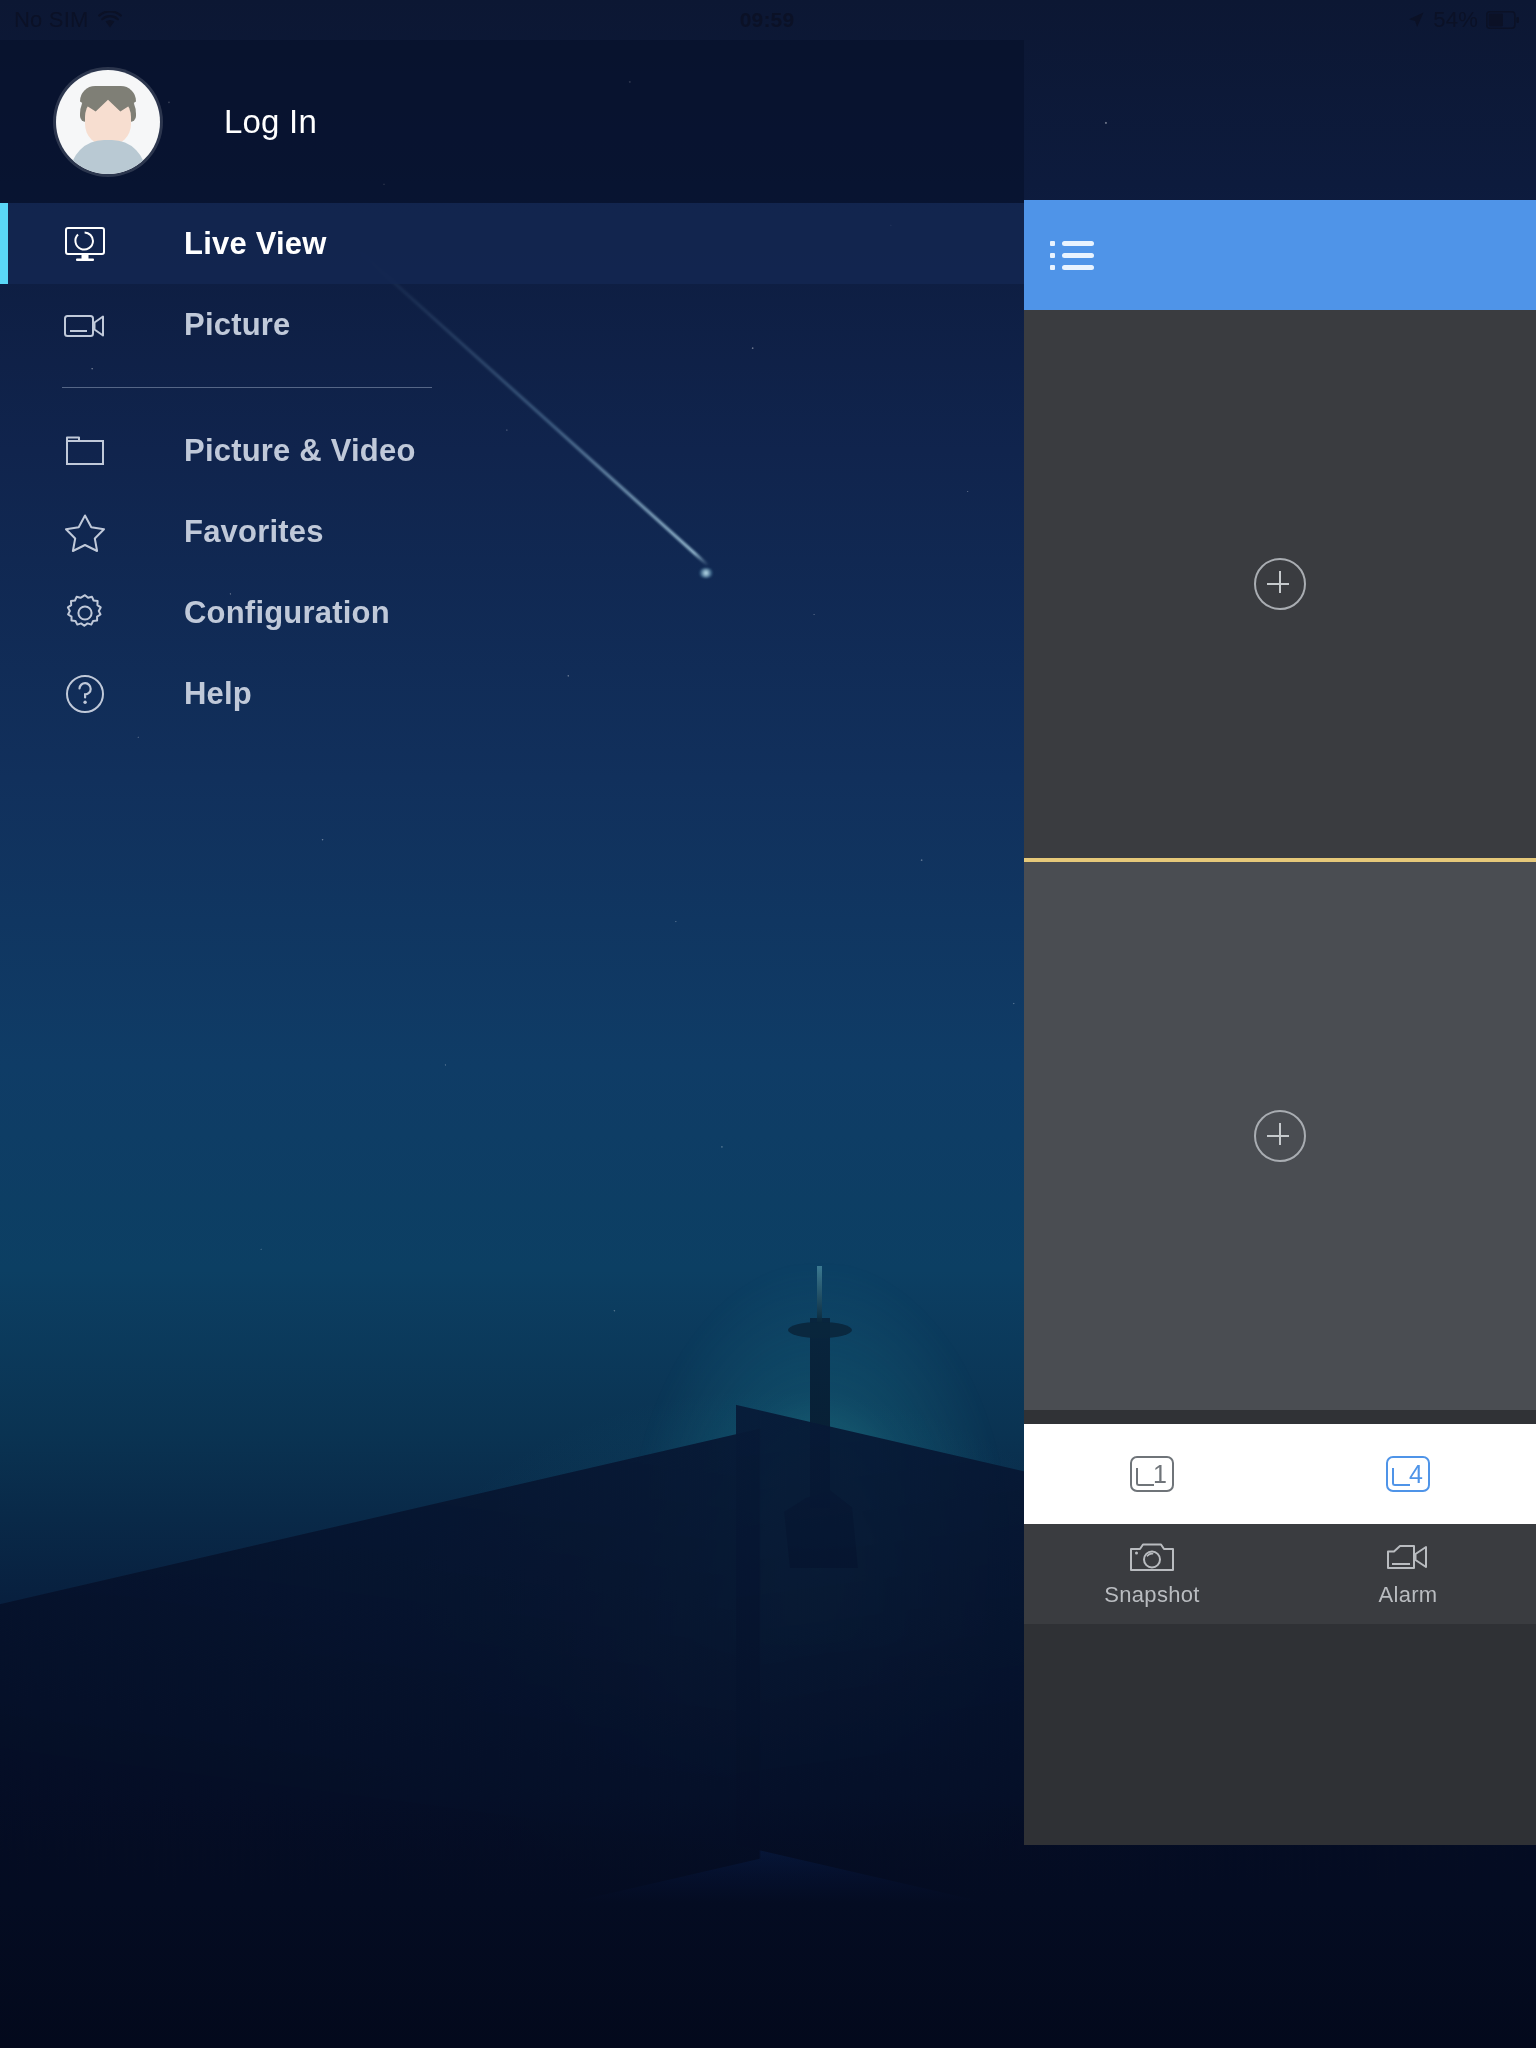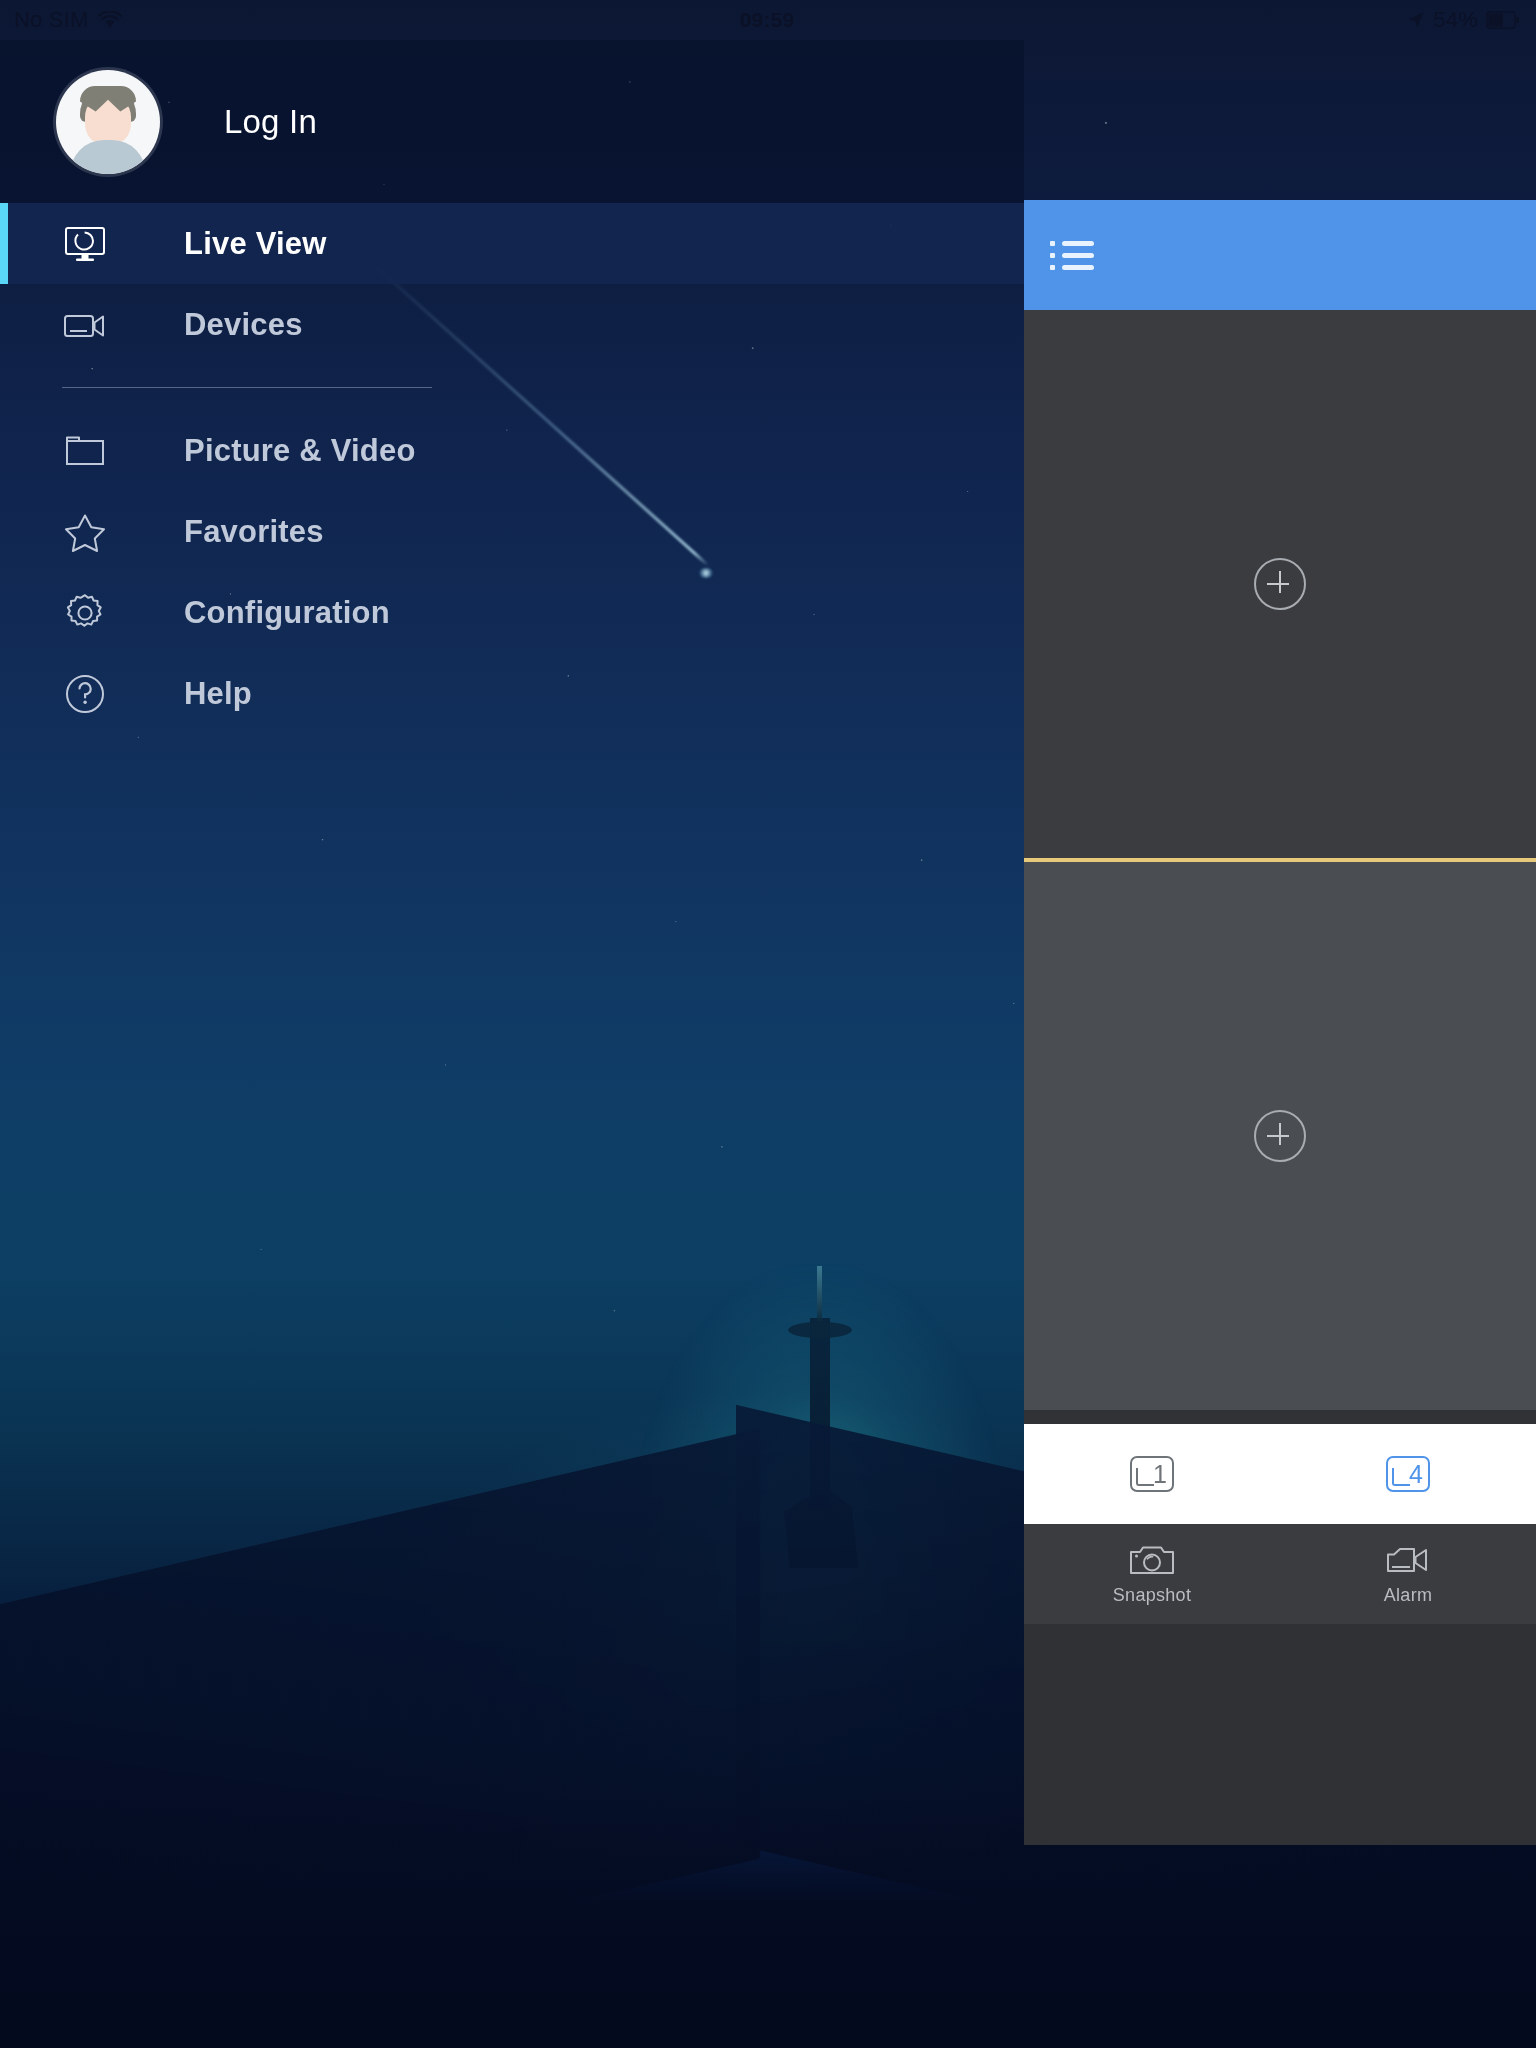--- a/index.html
+++ b/index.html
@@ -432,21 +432,21 @@
     display: flex;
     align-items: center;
   }
   .tool-item {
     flex: 1;
     display: flex;
     flex-direction: column;
     align-items: center;
     gap: 8px;
     color: #b9bcc0;
-    font-size: 18px;
+    font-size: 22px;
   }
   .tool-item .t-label { letter-spacing: 0.3px; }
 
   svg { display: block; }
 </style>
 </head>
 <body>
 
 <div id="screen">
 
@@ -529,21 +529,21 @@
 
 
       <div class="menu-item">
         <span class="m-icon">
           <svg width="44" height="32" viewBox="0 0 44 32">
             <rect x="2" y="7" width="28" height="20" rx="2.5" ry="2.5" fill="none" stroke="#c0c9d9" stroke-width="2"></rect>
             <line x1="7" y1="22" x2="24" y2="22" stroke="#c0c9d9" stroke-width="2"></line>
             <path d="M31.5 13.5 L40 7.5 L40 26.5 L31.5 20.5 Z" fill="none" stroke="#c0c9d9" stroke-width="2" stroke-linejoin="round"></path>
           </svg>
         </span>
-        <span class="m-label">Devices</span>
+        <span class="m-label">Picture</span>
       </div>
 
       <div class="menu-divider"></div>
 
       <div class="menu-item">
         <span class="m-icon">
           <svg width="42" height="34" viewBox="0 0 42 34">
             <path d="M3 7 L3 3.5 L15 3.5 L15 7" fill="none" stroke="#c0c9d9" stroke-width="2" stroke-linejoin="round"></path>
             <rect x="3" y="7" width="36" height="23" fill="none" stroke="#c0c9d9" stroke-width="2"></rect>
           </svg>

